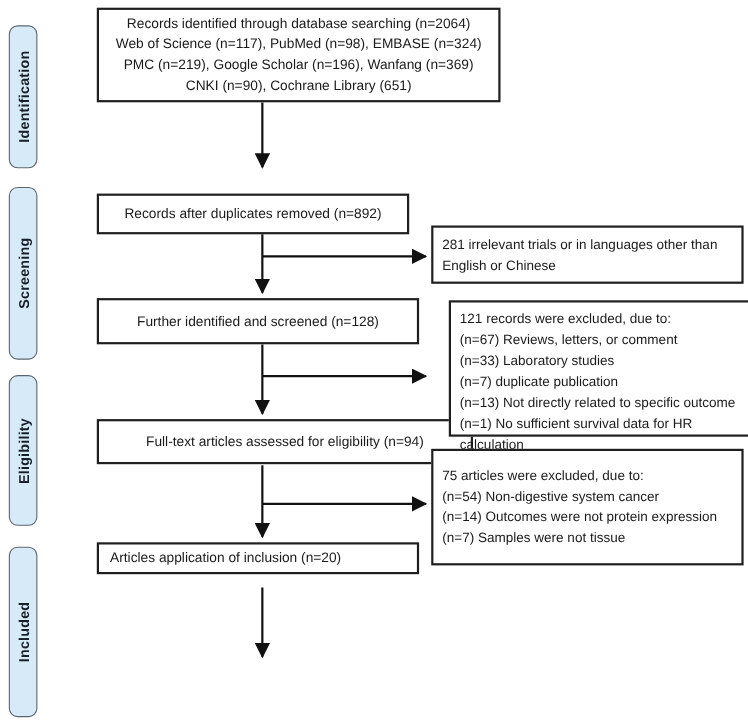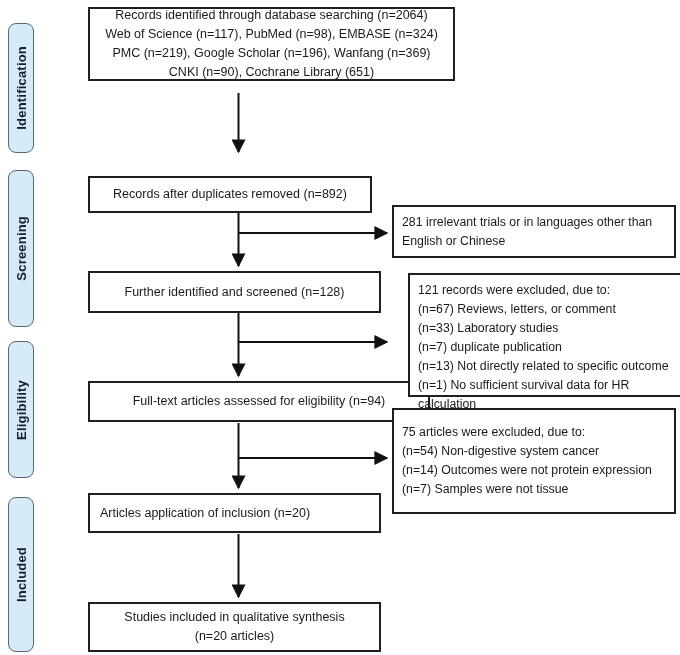--- a/index.html
+++ b/index.html
@@ -36,25 +36,25 @@
     font-size:12.5px;line-height:19px;color:var(--text);
     padding:2px 6px;
   }
   .box.align-left{justify-content:flex-start;text-align:left;padding-left:10px;}
   .box.excl{
     justify-content:flex-start;text-align:left;
     padding:6px 8px;font-size:12.3px;line-height:19px;
   }
   .box.excl.top-align{align-items:flex-start;}
   
-  .b-identified{left:88px;top:7px;width:367px;height:74px;}
+  .b-identified{left:88px;top:7px;width:367px;height:86px;}
   .b-duplicates{left:88px;top:148px;width:284px;height:37px;margin-top:28px;}
   .b-screened{left:88px;top:271px;width:293px;height:42px;}
   .b-fulltext{left:88px;top:381px;width:342px;height:41px;}
-  .b-inclusion{left:88px;top:493px;width:293px;height:40px;}
+  .b-inclusion{left:88px;top:493px;width:293px;height:29px;}
   .b-qualitative{left:88px;top:602px;width:293px;height:50px;}
   
   .b-irrelevant{left:392px;top:205px;width:284px;height:53px;}
   .b-excl121{left:408px;top:273px;width:284px;height:124px;}
   .b-excl75{left:392px;top:408px;width:284px;height:106px;}
   
   .s-identification{top:23px;height:130px;}
   .s-screening{top:170px;height:157px;}
   .s-eligibility{top:341px;height:137px;}
   .s-included{top:497px;height:155px;}
@@ -94,22 +94,20 @@
   </div>
 
   <div class="box b-identified">Records identified through database searching (n=2064)
 Web of Science (n=117), PubMed (n=98), EMBASE (n=324)
 PMC (n=219), Google Scholar (n=196), Wanfang (n=369)
 CNKI (n=90), Cochrane Library (651)</div>
   <div class="box b-duplicates">Records after duplicates removed (n=892)</div>
   <div class="box b-screened">Further identified and screened (n=128)</div>
   <div class="box b-fulltext">Full-text articles assessed for eligibility (n=94)</div>
   <div class="box b-inclusion align-left">Articles application of inclusion (n=20)</div>
-  <div class="box b-qualitative">Studies included in qualitative synthesis
-(n=20 articles)</div>
 
   <div class="box excl b-irrelevant">281 irrelevant trials or in languages other than
 English or Chinese</div>
   <div class="box excl top-align b-excl121">121 records were excluded, due to:
 (n=67) Reviews, letters, or comment
 (n=33) Laboratory studies
 (n=7) duplicate publication
 (n=13) Not directly related to specific outcome
 (n=1) No sufficient survival data for HR calculation</div>
   <div class="box excl b-excl75">75 articles were excluded, due to:

